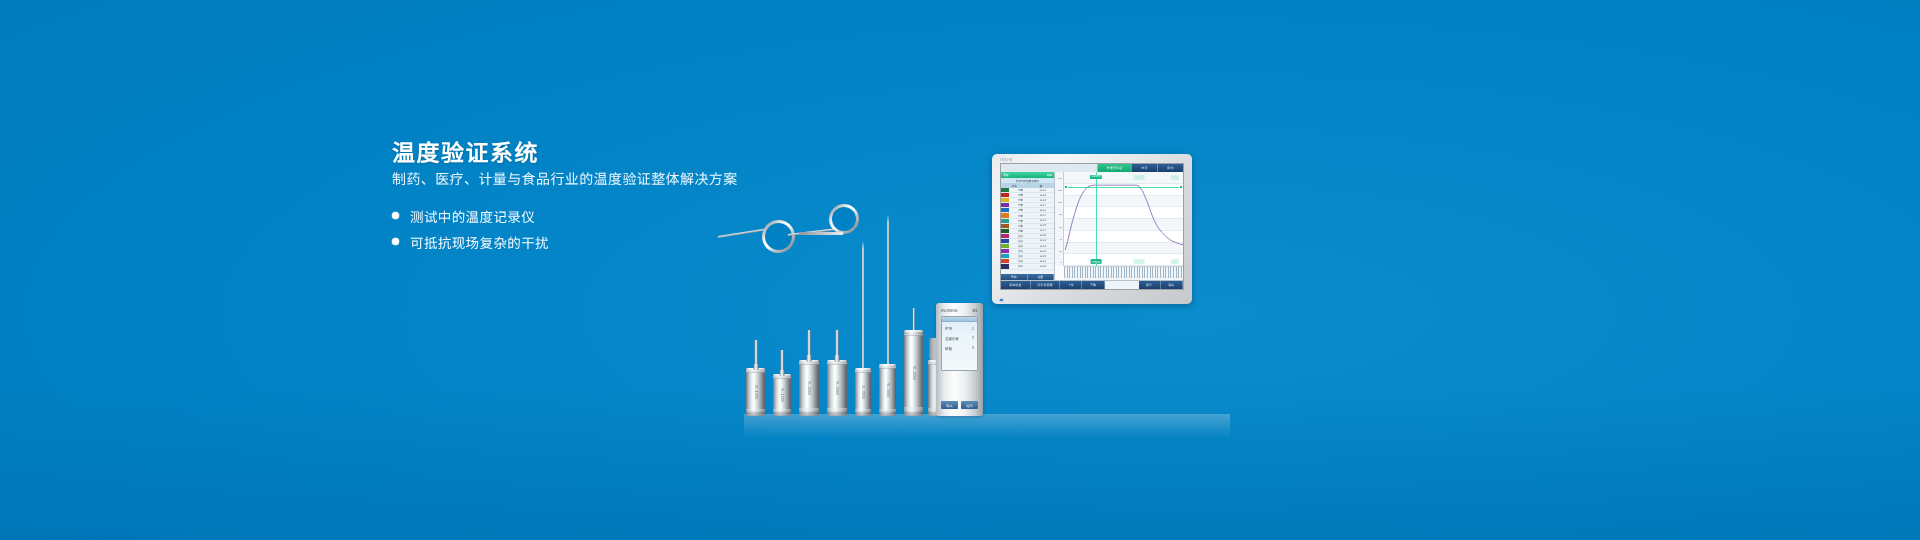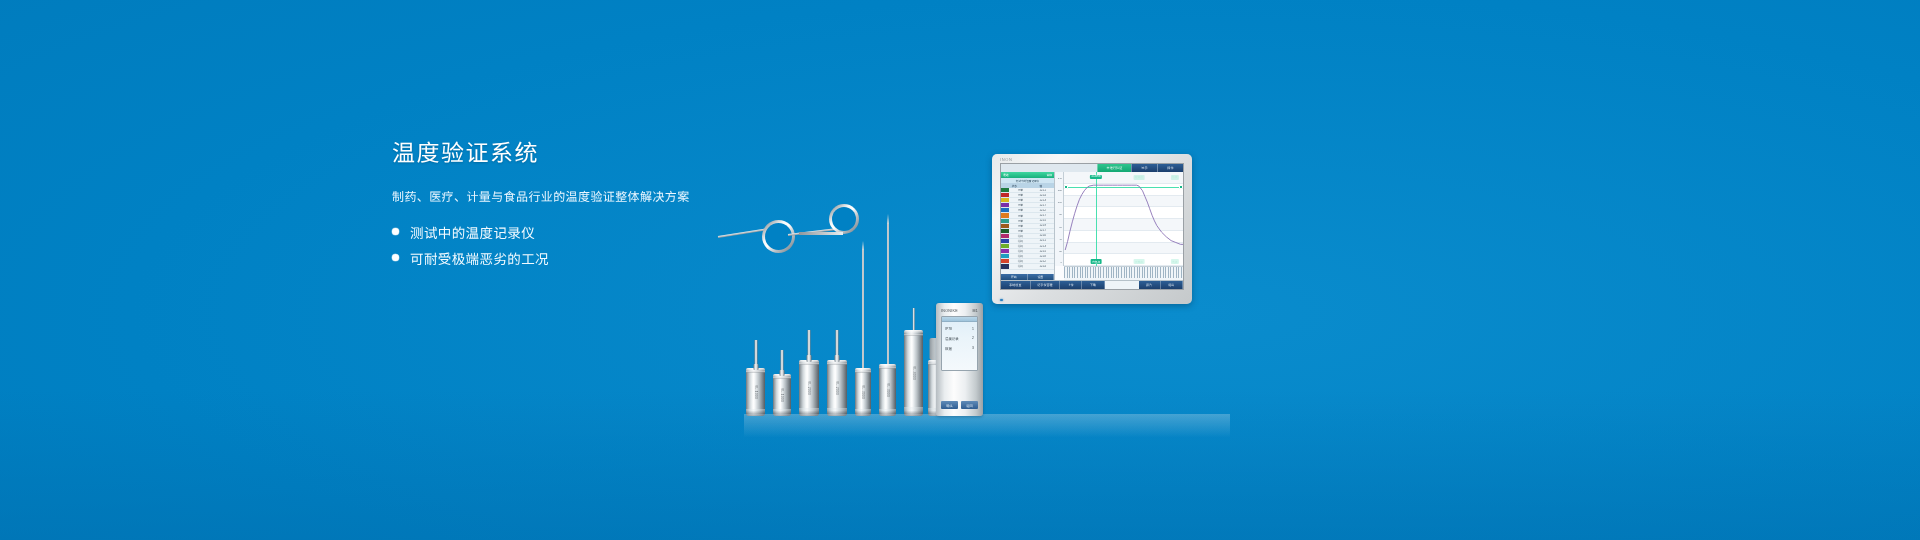--- a/index.html
+++ b/index.html
@@ -24,27 +24,26 @@
     background:linear-gradient(to bottom,rgba(0,116,180,0) 0%,rgba(0,112,176,.55) 100%);
     pointer-events:none;
   }
 
   
   .copy{
     position:absolute; left:392px; top:140px; width:430px;
     z-index:6;
   }
   .headline{
-    font-size:23px; font-weight:normal; color:#ffffff;
+    font-size:23px; font-weight:bold; color:#ffffff;
     letter-spacing:1.5px; line-height:1.2;
     text-shadow:0 1px 2px rgba(0,40,70,.28);
   }
   .subhead{
-    margin-top:19px;
-    font-size:12px; color:#eaf6ff; letter-spacing:.4px;
+    font-size:14px; color:#eaf6ff; letter-spacing:.4px;
     white-space:nowrap;
   }
   .bullets{ list-style:none; margin-top:19px; }
   .bullets li{
     display:flex; align-items:center;
     margin-bottom:8px; height:18px;
   }
   .dot{
     width:7px; height:7px; border-radius:50%;
     background:#ffffff; flex:0 0 auto; margin-right:11px;
@@ -330,21 +329,21 @@
   <div class="copy">
     <div class="headline">温度验证系统</div>
     <div class="subhead">制药、医疗、计量与食品行业的温度验证整体解决方案</div>
     <ul class="bullets">
       <li>
         <span class="dot"></span>
         <span class="txt">测试中的温度记录仪</span>
       </li>
       <li>
         <span class="dot"></span>
-        <span class="txt">可耐受极端恶劣的工况</span>
+        <span class="txt">可抵抗现场复杂的干扰</span>
       </li>
     </ul>
   </div>
 
   <div class="products">
 
     <div class="cluster-refl"></div>
 
     <div class="coil" style="left:18px; top:86px; width:120px; height:52px;">
       <div class="lead" style="left:0; top:32px; width:50px; transform:rotate(-9deg);"></div>

